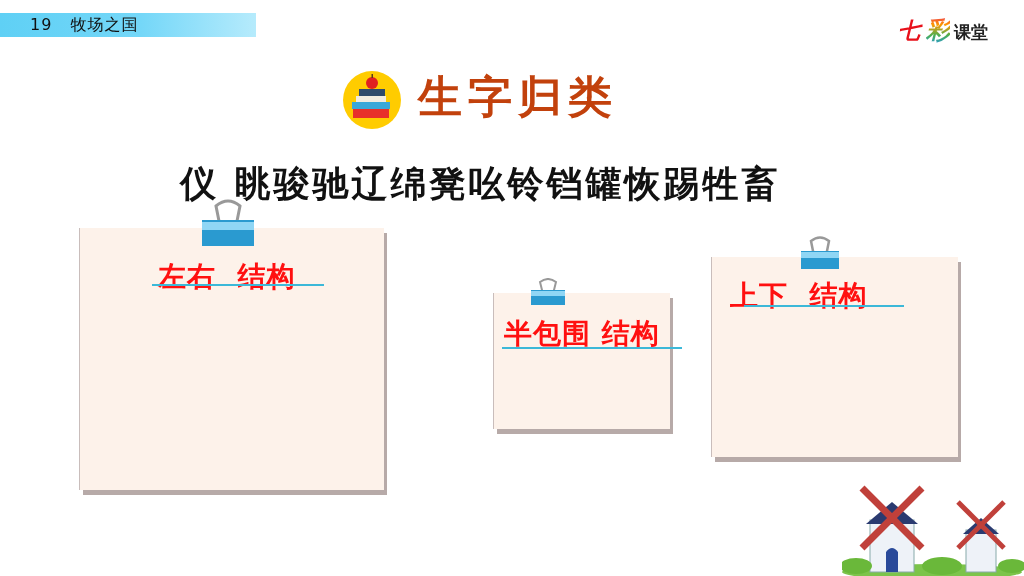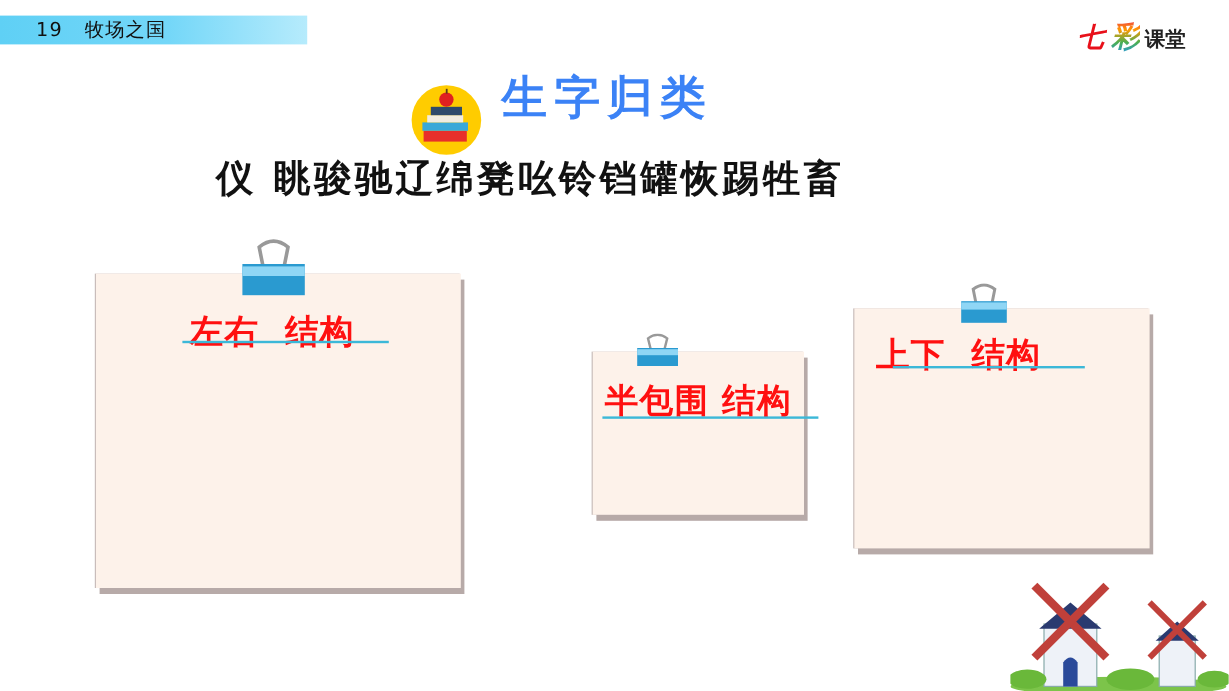--- a/index.html
+++ b/index.html
@@ -4,22 +4,22 @@
 <style>
   html,body{margin:0;padding:0;}
   body{width:1024px;height:576px;position:relative;overflow:hidden;background:#ffffff;font-family:"DejaVu Sans","Liberation Sans",sans-serif;}
   .topbar{position:absolute;left:0;top:13px;width:256px;height:24px;background:linear-gradient(90deg,#5fd0f5 0%,#74d7f8 55%,#b6ebfc 100%);}
   .topbar span{position:absolute;left:30px;top:2px;font-size:16px;color:#111;letter-spacing:1px;white-space:pre;}
   .logo{position:absolute;left:896px;top:16px;width:110px;height:30px;}
   .logo .l1{position:absolute;left:2px;top:0;font-size:22px;font-weight:bold;color:#e8101a;font-style:italic;}
   .logo .l2{position:absolute;left:30px;top:-2px;font-size:24px;font-weight:bold;background:linear-gradient(180deg,#e91e63,#ff9800,#4caf50,#2196f3);-webkit-background-clip:text;color:transparent;font-style:italic;}
   .logo .l3{position:absolute;left:58px;top:5px;font-size:17px;font-weight:bold;color:#222;text-align:right;}
   .badge{position:absolute;left:343px;top:71px;width:58px;height:58px;border-radius:50%;background:#ffcc00;overflow:hidden;}
-  .title{position:absolute;left:418px;top:56px;font-family:"DejaVu Serif",serif;font-size:38px;color:#3b82f6;letter-spacing:6px;font-weight:bold;}
-  .chars{position:absolute;left:180px;top:128px;font-size:31px;font-weight:bold;color:#111;letter-spacing:3px;white-space:pre;}
+  .title{position:absolute;left:418px;top:68px;font-family:"DejaVu Serif",serif;font-size:44px;color:#c2410c;letter-spacing:6px;font-weight:bold;}
+  .chars{position:absolute;left:180px;top:160px;font-size:36px;font-weight:bold;color:#111;letter-spacing:3px;white-space:pre;}
   .card{position:absolute;background:#fdf2ea;box-shadow:3px 5px 0 #b7aaa8, -1px 0 0 #c9bdbb;}
   .card .label{position:absolute;font-size:28px;font-weight:bold;color:#ff1010;white-space:pre;letter-spacing:1px;}
   .card .uline{position:absolute;height:2px;background:#3cb8d8;}
   .clip{position:absolute;}
   .windmills{position:absolute;left:842px;top:480px;width:182px;height:96px;}
 </style>
 </head>
 <body>
 
 <div class="topbar">

